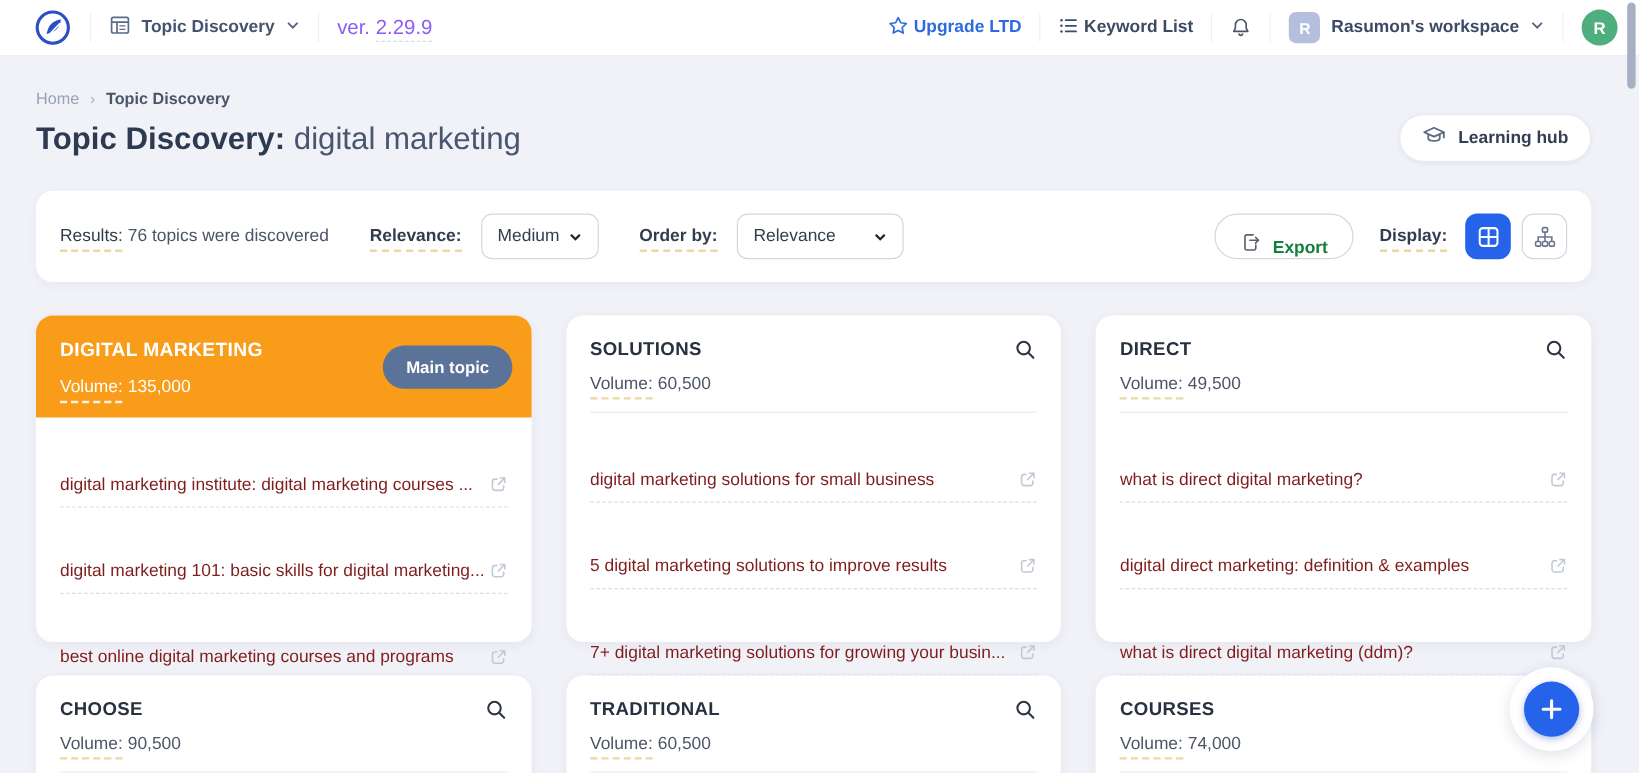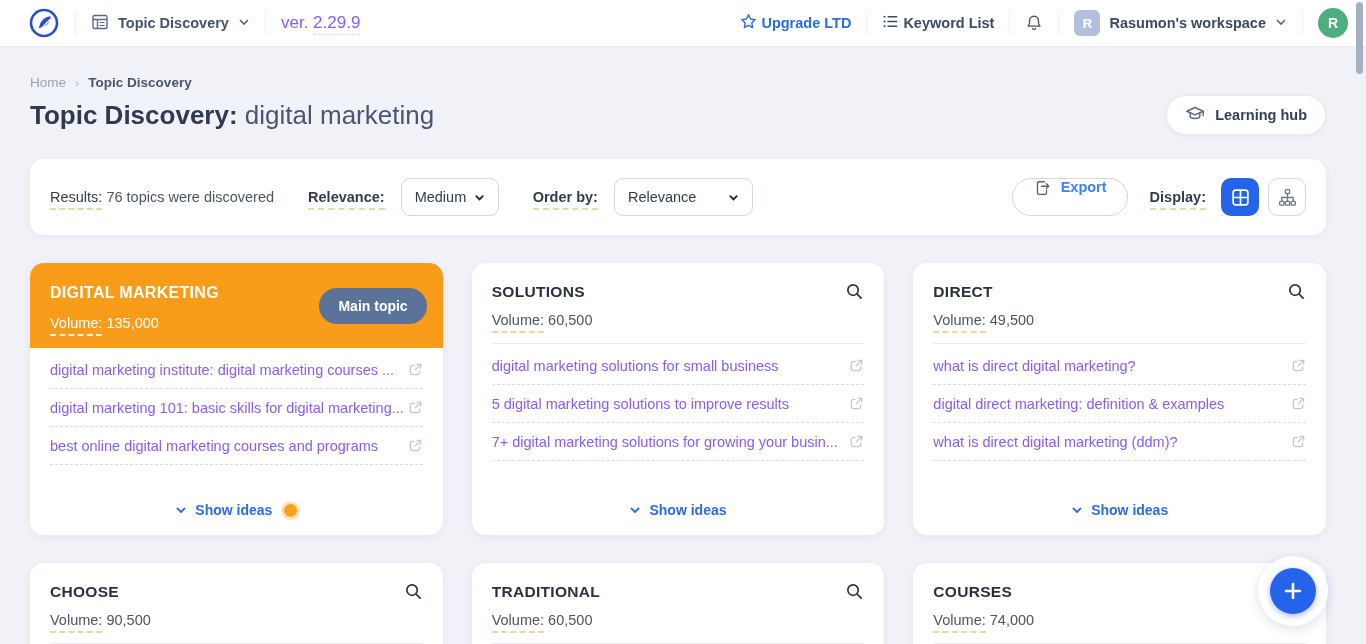--- a/index.html
+++ b/index.html
@@ -44,38 +44,38 @@
   .learning { height:40px; border:1px solid #e8ebf2; border-radius:21px; background:#fff; display:flex; align-items:center; gap:10px; padding:0 18px; font-size:14.5px; color:#333e53; font-weight:600; box-shadow:0 1px 4px rgba(25,39,80,.07); cursor:pointer; }
 
   
   .filter-bar { margin-top:24px; background:#fff; border-radius:14px; height:76px; display:flex; align-items:center; padding:0 20px; box-shadow:0 2px 8px rgba(30,40,90,.05); }
   .hint { padding-bottom:3px; border-bottom:2px dashed #ecd8a3; }
   .results { font-size:14.5px; color:#4b5465; }
   .results .lbl { font-weight:400; color:#333c4e; }
   .f-label { font-size:14.5px; font-weight:700; color:#333c4e; margin-left:34px; }
   .select { height:38px; border:1px solid #d2d7e3; border-radius:9px; display:flex; align-items:center; justify-content:space-between; padding:0 13px; font-size:14.5px; color:#333c4e; margin-left:16px; background:#fff; cursor:pointer; }
   .select.w-sm { width:98px; } .select.w-md { width:139px; }
-  .export { margin-left:auto; height:38px; border:1px solid #d2d7e3; border-radius:19px; background:#fff; display:flex; align-items:flex-start; gap:10px; padding:0 20px; font-size:14.5px; color:#3b82f6; font-weight:600; cursor:pointer; }
+  .export { margin-left:auto; height:38px; border:1px solid #d2d7e3; border-radius:19px; background:#fff; display:flex; align-items:flex-end; gap:10px; padding:0 20px; font-size:14.5px; color:#15803d; font-weight:600; cursor:pointer; }
   .display-lbl { margin-left:22px; }
   .icon-btn { width:38px; height:38px; border-radius:10px; display:grid; place-items:center; cursor:pointer; }
   .icon-btn.active { background:#2563eb; border:none; margin-left:15px; }
   .icon-btn.ghost { background:#fff; border:1px solid #d2d7e3; margin-left:9px; }
 
   
   .cards-row { display:flex; gap:29px; margin-top:28px; }
   .card { flex:1; min-width:0; background:#fff; border-radius:14px; box-shadow:0 2px 10px rgba(30,40,90,.06); display:flex; flex-direction:column; height:272px; position:relative; }
   .card-head { padding:19px 20px 0; position:relative; }
   .title-line { display:flex; justify-content:space-between; align-items:center; }
   .card-title { font-size:15.5px; font-weight:700; color:#28313f; letter-spacing:.3px; }
   .head-search { cursor:pointer; display:grid; place-items:center; }
   .vol { margin-top:11px; font-size:14.5px; color:#4c5566; }
   .vol .hint { border-color:#ecd8a3; }
   .head-div { height:1px; background:#e7eaf1; margin:15px 20px 0; flex:none; }
   .ideas { list-style:none; margin:3px 20px 0; }
-  .idea { display:flex; justify-content:space-between; align-items:center; height:38px; border-bottom:1px dashed #d8dce6; font-size:14.5px; color:#8b5cf6; cursor:pointer; }
+  .idea { display:flex; justify-content:space-between; align-items:center; height:38px; border-bottom:1px dashed #d8dce6; font-size:14.5px; color:#7f1d1d; cursor:pointer;margin-top:34px; }
   .idea-text { white-space:nowrap; overflow:hidden; padding-right:10px; }
   .ext { flex:none; display:grid; place-items:center; cursor:pointer; }
   .show { margin-top:auto; align-self:center; margin-bottom:17px; display:flex; align-items:center; gap:8px; color:#2e6be0; font-size:14px; font-weight:700; cursor:pointer; background:none; border:none; font-family:inherit; }
   .dot { width:13px; height:13px; border-radius:50%; background:#f5a11c; box-shadow:0 0 0 3px rgba(245,161,28,.3); margin-left:4px; }
   
   .card.main .card-head { background:#f89c1a; border-radius:14px 14px 0 0; padding:21px 20px 17px; }
   .card.main .card-title { color:#fff; font-size:16px; }
   .card.main .vol { color:#fff; margin-top:13px; }
   .card.main .vol .hint { border-color:rgba(255,255,255,.85); }
   .badge { position:absolute; right:16px; top:50%; transform:translateY(-50%); background:#5b7299; color:#fff; font-size:14px; font-weight:600; padding:10px 19px; border-radius:20px; cursor:default; }

